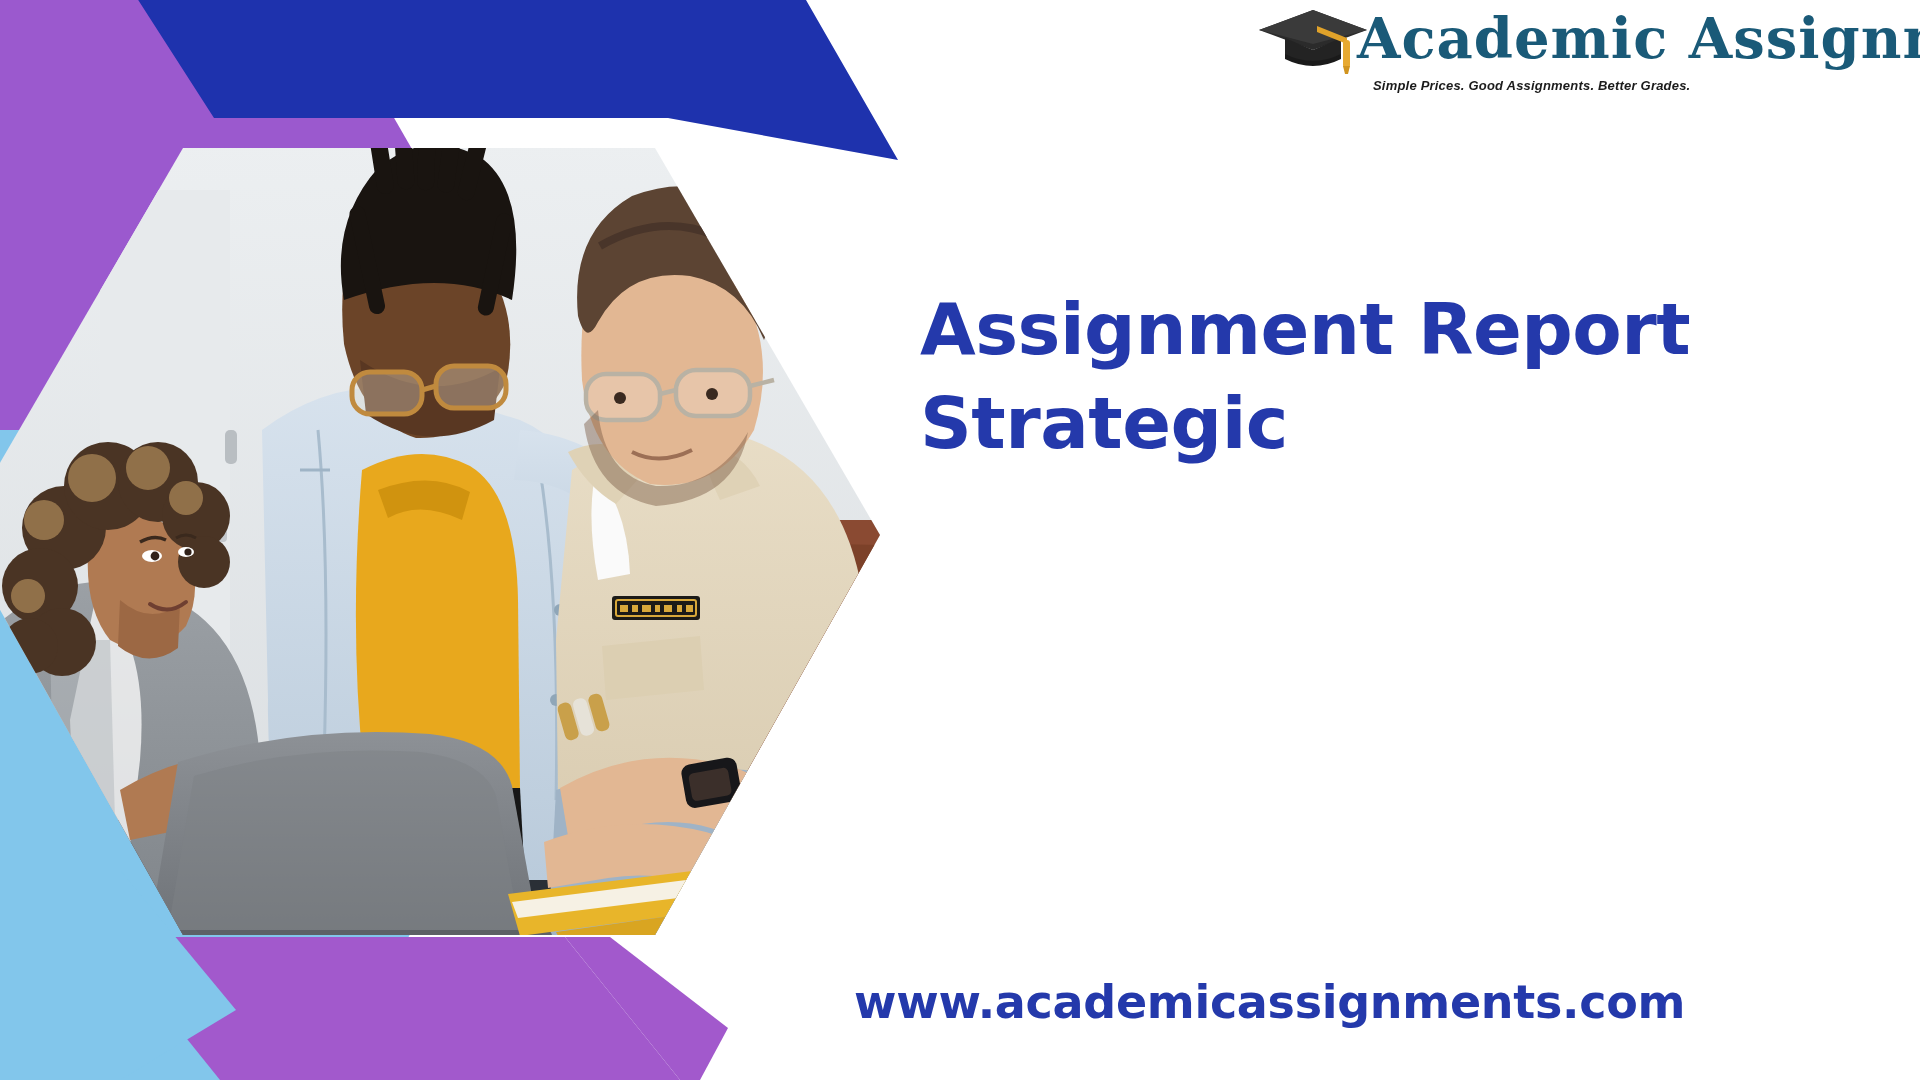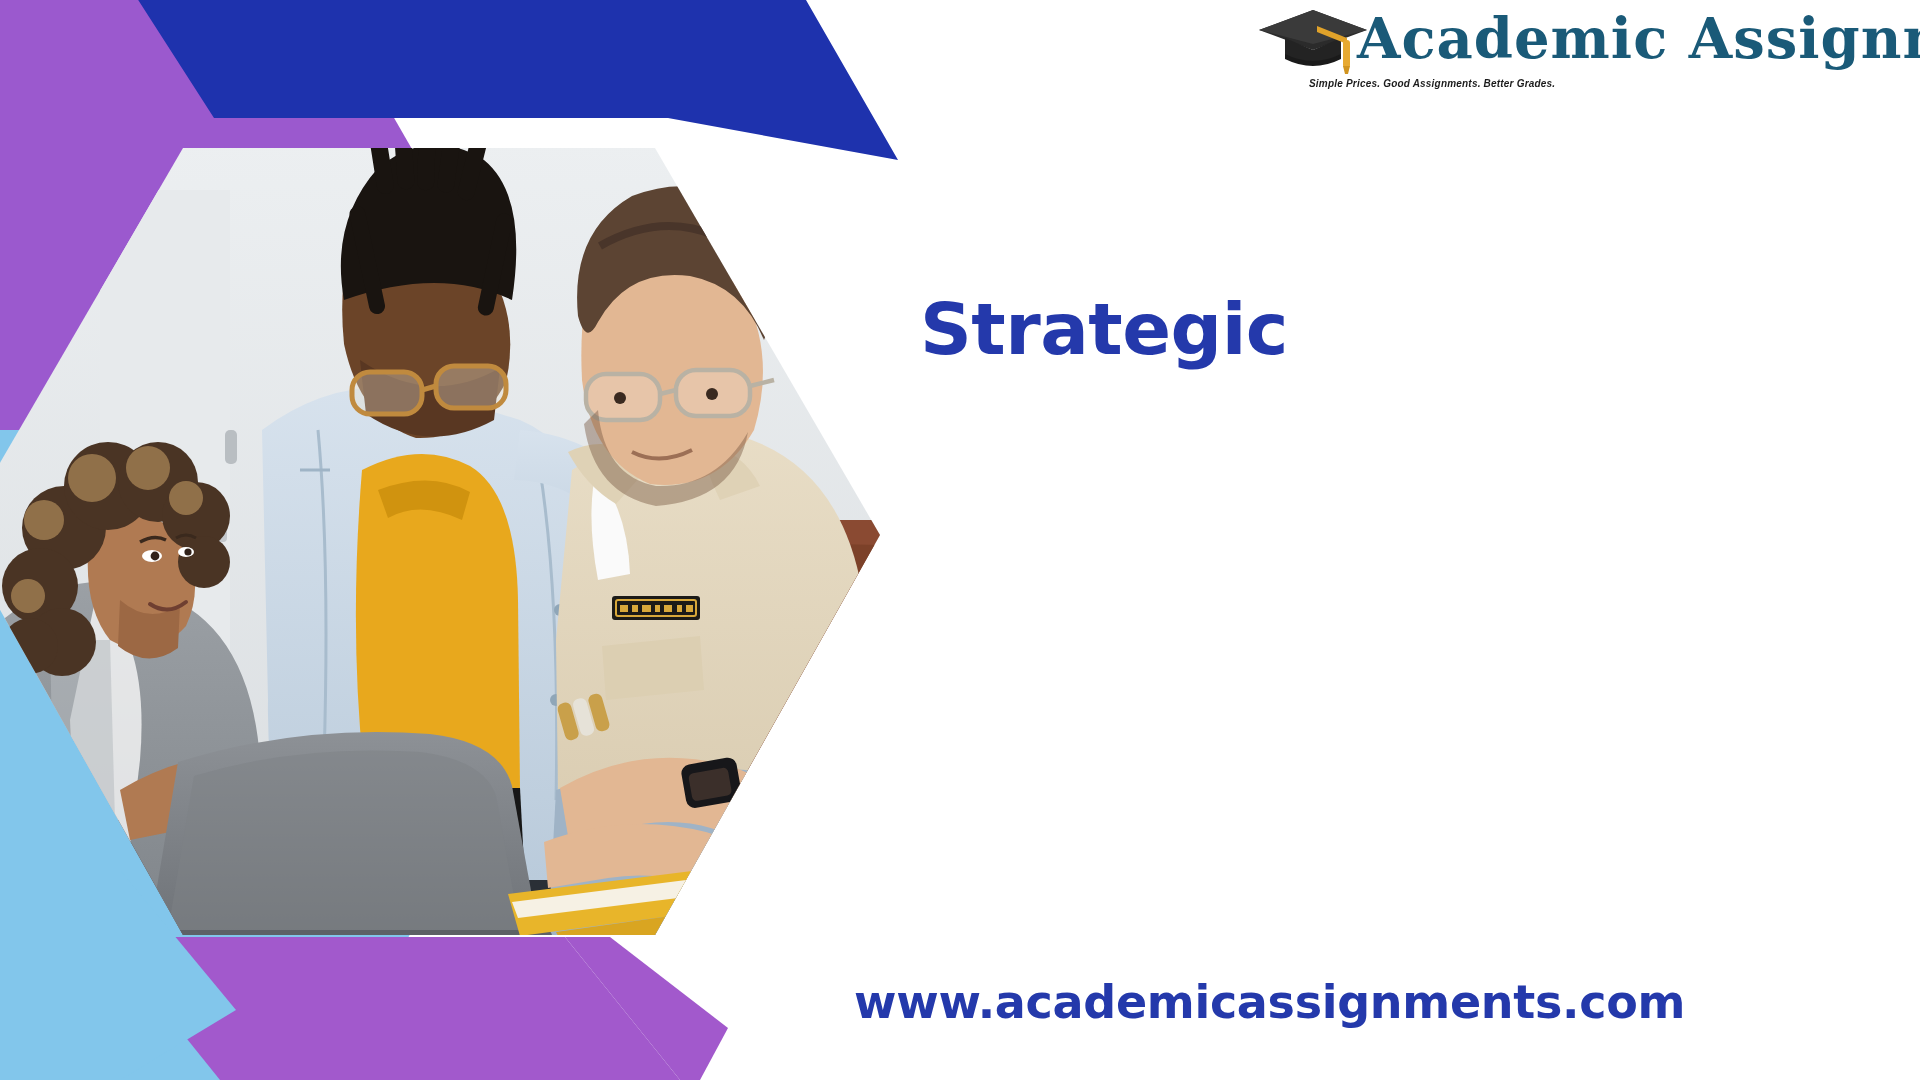--- a/index.html
+++ b/index.html
@@ -63,25 +63,25 @@
     letter-spacing: 1px;
     color: #1a5a78;
     white-space: nowrap;
     margin-left: -14px;
     margin-top: 6px;
   }
   .logo-tagline {
     font-family: "Liberation Sans", sans-serif;
     font-style: italic;
     font-weight: 700;
-    font-size: 10px;
+    font-size: 13px;
     letter-spacing: 0.2px;
     color: #1c1c1c;
     white-space: nowrap;
-    margin-left: 54px;
+    margin-left: 118px;
     margin-top: 2px;
   }
 
   
   .title {
     position: absolute;
     left: 920px;
     top: 282px;
     width: 960px;
     font-family: "DejaVu Sans", sans-serif;
@@ -330,18 +330,19 @@
         <path d="M62 22 L92 34 L92 40 L62 28 Z" fill="#e0a22a"></path>
         <rect x="88" y="36" width="7" height="28" rx="3" fill="#e7a930"></rect>
         <path d="M88 62 L95 62 L93 70 L90 70 Z" fill="#d1941f"></path>
       </svg>
       <div class="logo-wordmark">Academic  Assignments</div>
     </div>
     <div class="logo-tagline">Simple Prices. Good Assignments. Better Grades.</div>
   </div>
 
   <div class="title">
+    <div>Assignment Report</div>
     <div>Strategic</div>
   </div>
 
   <div class="site-url">www.academicassignments.com</div>
 
 </div>
 
 </body></html>

